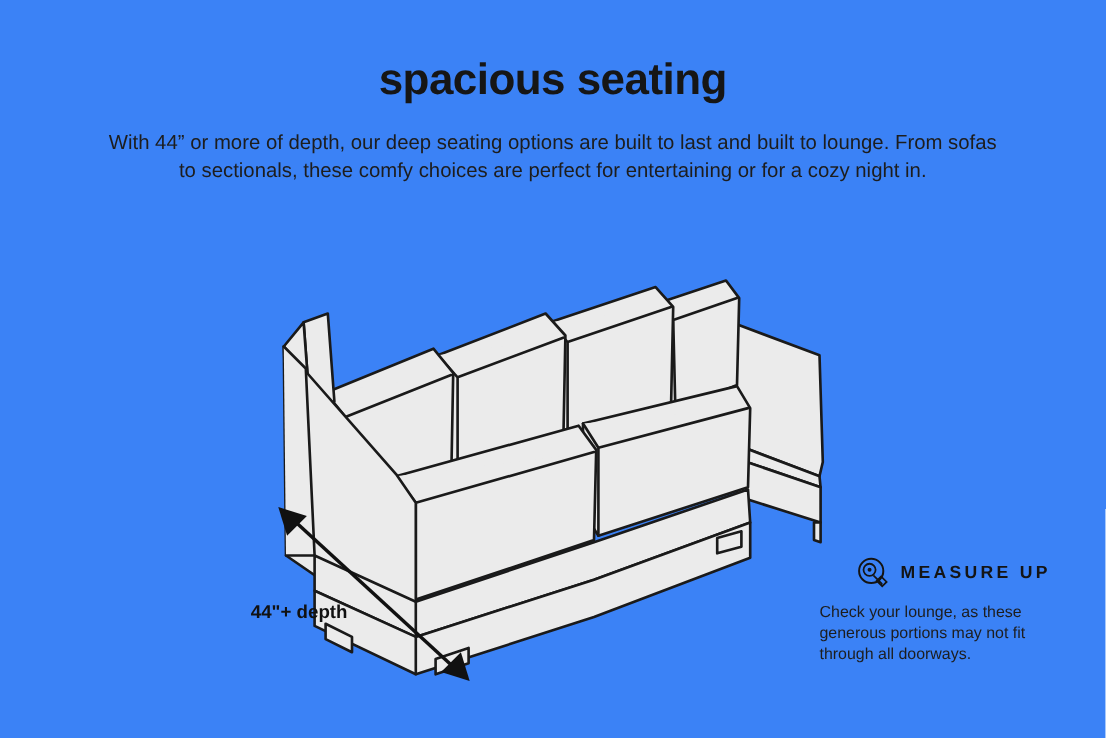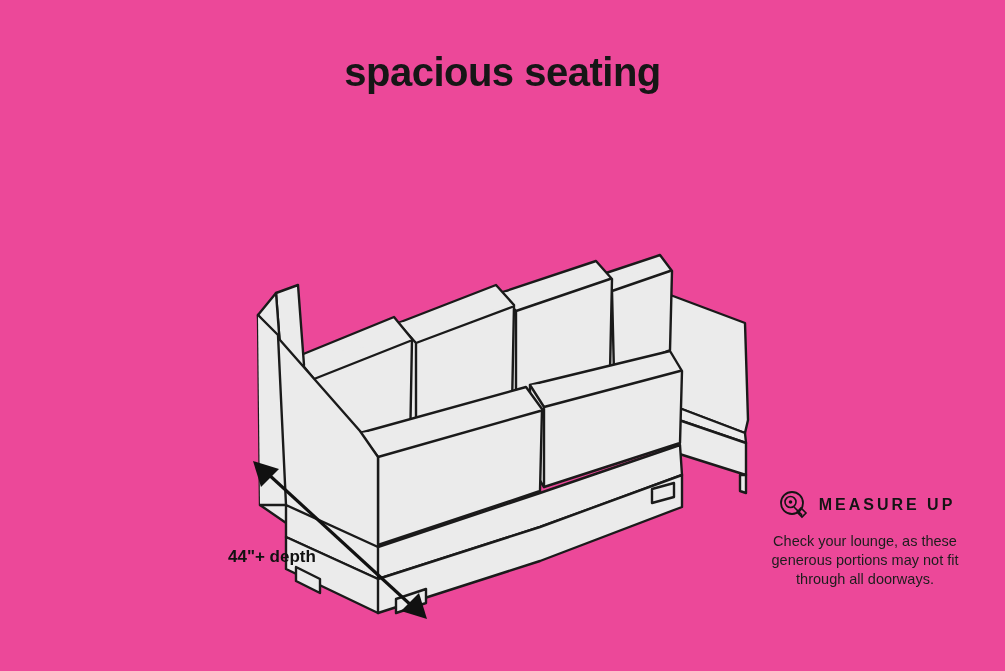--- a/index.html
+++ b/index.html
@@ -8,21 +8,21 @@
     background: #ffffff;
   }
   body {
     font-family: "Liberation Sans", sans-serif;
     color: #1a1a1a;
   }
   .page {
     position: relative;
     width: 1005px;
     height: 671px;
-    background: #ec4899;
+    background: #3b82f6;
     overflow: hidden;
   }
   .headline {
     position: absolute;
     top: 50px;
     left: 0;
     width: 1005px;
     text-align: center;
     font-size: 40px;
     font-weight: bold;
@@ -50,23 +50,22 @@
     position: absolute;
     left: 228px;
     top: 547px;
     font-size: 17px;
     font-weight: bold;
     color: #111111;
   }
   .measure-block {
     position: absolute;
     left: 745px;
-    top: 488px;
+    top: 504px;
     width: 240px;
-    text-align: center;
   }
   .measure-head {
     display: flex;
     align-items: center;
     justify-content: center;
     gap: 10px;
     margin-bottom: 10px;
   }
   .measure-title {
     font-size: 16px;
@@ -83,20 +82,21 @@
     display: block;
   }
 </style>
 </head>
 <body>
 
 <div class="page">
 
   <div class="headline">spacious seating</div>
 
+  <div class="subcopy">With 44” or more of depth, our deep seating options are built to last and built to lounge. From sofas to sectionals, these comfy choices are perfect for entertaining or for a cozy night in.</div>
 
   <svg class="illustration" viewBox="0 0 600 450" xmlns="http://www.w3.org/2000/svg">
     <g fill="#ebebeb" stroke="#1a1a1a" stroke-width="2.4" stroke-linejoin="round" stroke-linecap="round">
 
       <path d="M465,118 L545,148 L548,245 L545,258 L466,228 Z"></path>
 
       <path d="M466,228 L545,258 L546,268 L470,242 Z"></path>
 
       <path d="M470,242 L546,268 L546,300 L470,276 Z"></path>
       <path d="M540,300 L546,300 L546,318 L540,316 Z"></path>

